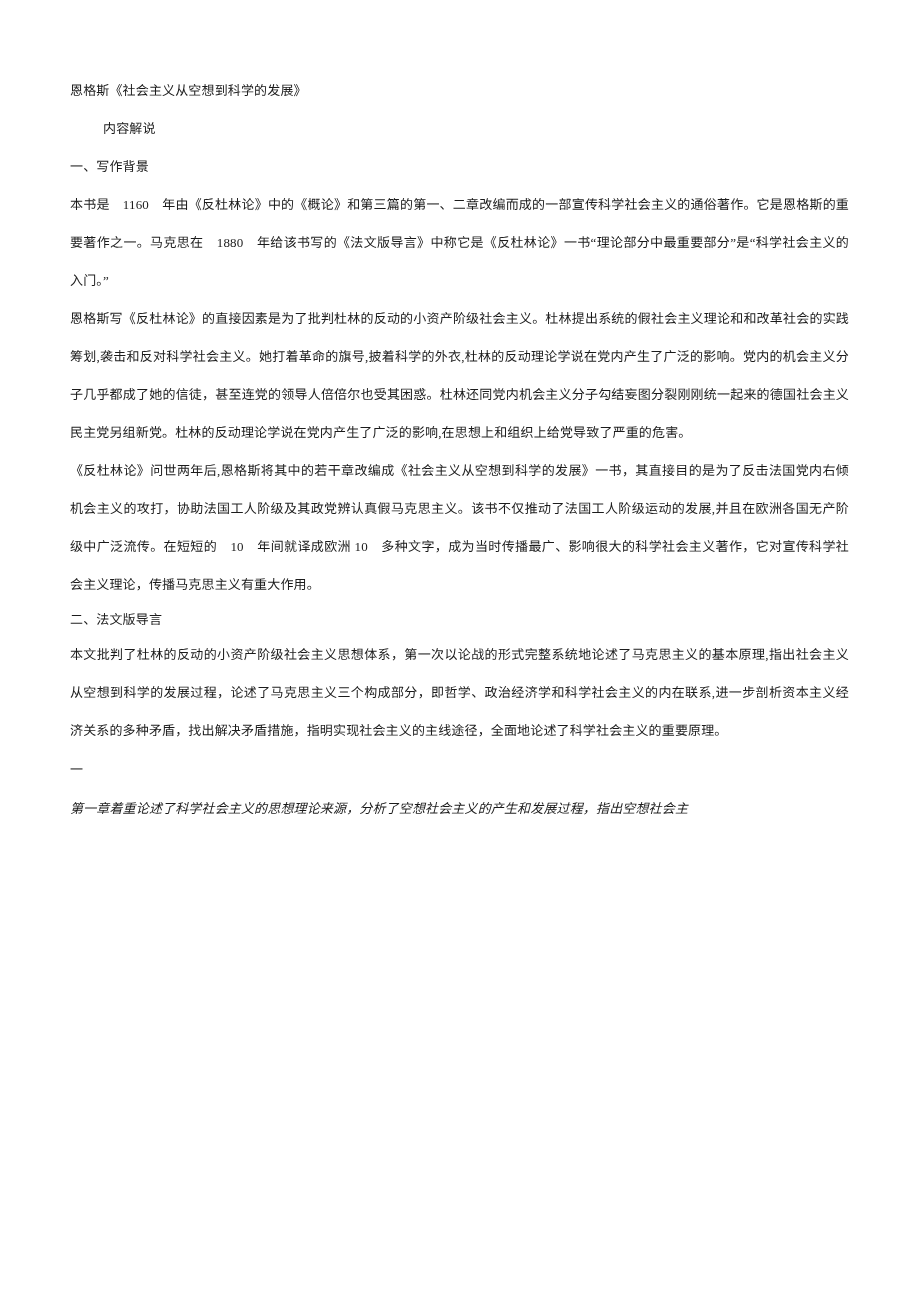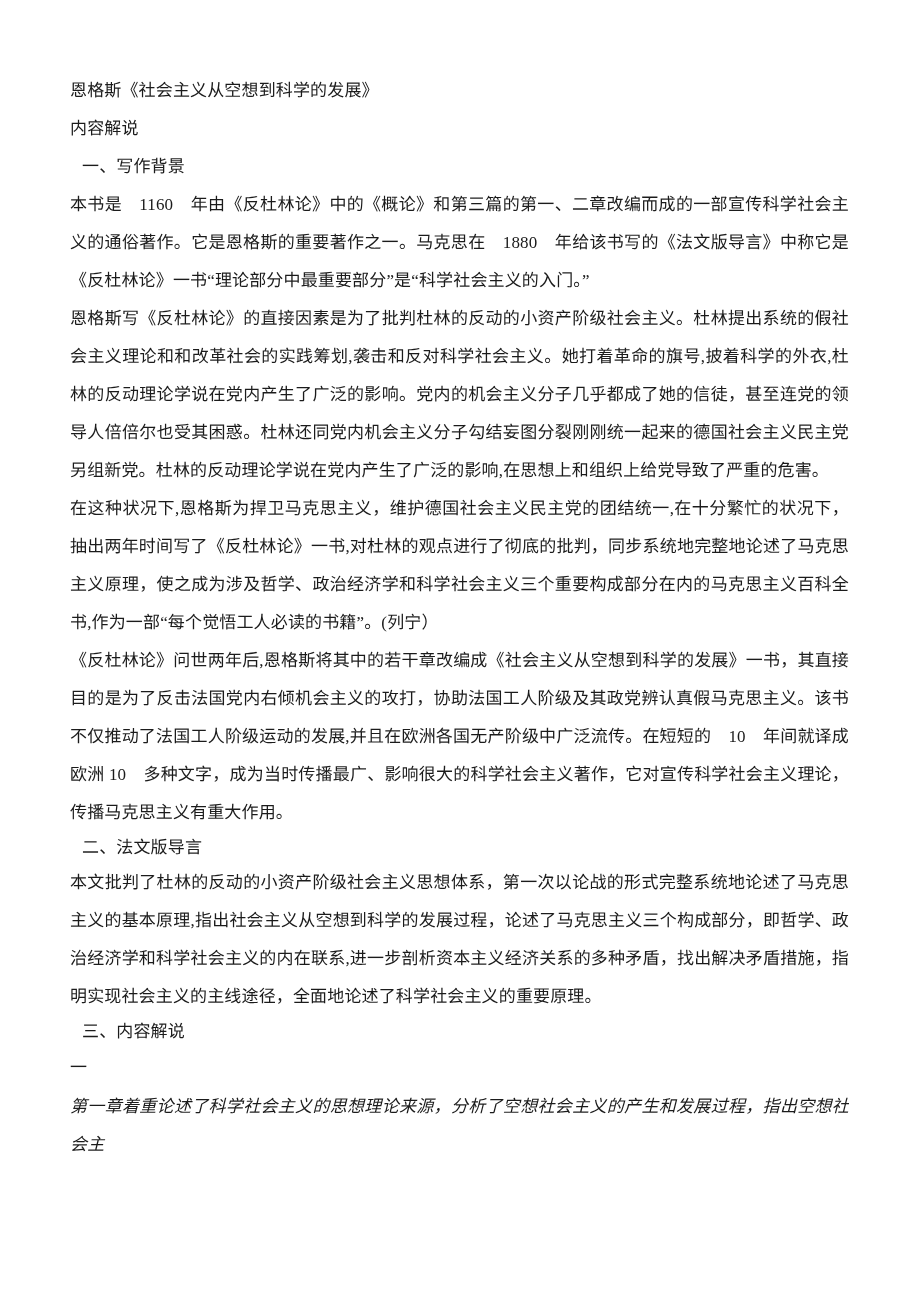--- a/index.html
+++ b/index.html
@@ -21,35 +21,35 @@
   .doc-body {
     position: absolute;
     left: 70px;
     top: 72px;
     width: 779px;
   }
 
   
   .p {
     font-family: "Liberation Serif", "DejaVu Serif", serif;
-    font-size: 17px;
+    font-size: 13px;
     line-height: 38px;
     color: #1b1b1b;
     text-align: justify;
     text-justify: inter-character;
     word-break: break-all;
     letter-spacing: 0.15px;
     margin: 0 0 0 0;
     -webkit-font-smoothing: antialiased;
   }
 
   
   .p.title       { margin-bottom: 0px; }
-  .p.subtitle    { margin-bottom: 0px; }
-  .p.heading     { margin-bottom: 0px; margin-left: 12px; }
+  .p.subtitle    { margin-bottom: 0px; margin-left: 33px; }
+  .p.heading     { margin-bottom: 0px; }
 
   
   .p.heading-tight { line-height: 32px; }
   .p.after-tight   { margin-top: 0px; }
 
   
   .p.lone { line-height: 40px; }
 
   
   .p.clipped { overflow: hidden; font-style: italic; }
@@ -63,29 +63,27 @@
     <p class="p title">恩格斯《社会主义从空想到科学的发展》</p>
 
     <p class="p subtitle">内容解说</p>
 
     <p class="p heading">一、写作背景</p>
 
     <p class="p">本书是　1160　年由《反杜林论》中的《概论》和第三篇的第一、二章改编而成的一部宣传科学社会主义的通俗著作。它是恩格斯的重要著作之一。马克思在　1880　年给该书写的《法文版导言》中称它是《反杜林论》一书“理论部分中最重要部分”是“科学社会主义的入门。”</p>
 
     <p class="p">恩格斯写《反杜林论》的直接因素是为了批判杜林的反动的小资产阶级社会主义。杜林提出系统的假社会主义理论和和改革社会的实践筹划,袭击和反对科学社会主义。她打着革命的旗号,披着科学的外衣,杜林的反动理论学说在党内产生了广泛的影响。党内的机会主义分子几乎都成了她的信徒，甚至连党的领导人倍倍尔也受其困惑。杜林还同党内机会主义分子勾结妄图分裂刚刚统一起来的德国社会主义民主党另组新党。杜林的反动理论学说在党内产生了广泛的影响,在思想上和组织上给党导致了严重的危害。</p>
 
-    <p class="p">在这种状况下,恩格斯为捍卫马克思主义，维护德国社会主义民主党的团结统一,在十分繁忙的状况下，抽出两年时间写了《反杜林论》一书,对杜林的观点进行了彻底的批判，同步系统地完整地论述了马克思主义原理，使之成为涉及哲学、政治经济学和科学社会主义三个重要构成部分在内的马克思主义百科全书,作为一部“每个觉悟工人必读的书籍”。(列宁）</p>
 
     <p class="p">《反杜林论》问世两年后,恩格斯将其中的若干章改编成《社会主义从空想到科学的发展》一书，其直接目的是为了反击法国党内右倾机会主义的攻打，协助法国工人阶级及其政党辨认真假马克思主义。该书不仅推动了法国工人阶级运动的发展,并且在欧洲各国无产阶级中广泛流传。在短短的　10　年间就译成欧洲 10　多种文字，成为当时传播最广、影响很大的科学社会主义著作，它对宣传科学社会主义理论，传播马克思主义有重大作用。</p>
 
     <p class="p heading heading-tight">二、法文版导言</p>
 
     <p class="p after-tight">本文批判了杜林的反动的小资产阶级社会主义思想体系，第一次以论战的形式完整系统地论述了马克思主义的基本原理,指出社会主义从空想到科学的发展过程，论述了马克思主义三个构成部分，即哲学、政治经济学和科学社会主义的内在联系,进一步剖析资本主义经济关系的多种矛盾，找出解决矛盾措施，指明实现社会主义的主线途径，全面地论述了科学社会主义的重要原理。</p>
 
-    <p class="p heading heading-tight">三、内容解说</p>
 
 
     <p class="p lone">一</p>
 
     <p class="p clipped">第一章着重论述了科学社会主义的思想理论来源，分析了空想社会主义的产生和发展过程，指出空想社会主</p>
 
   </div>
 </div>
 
 </body></html>

